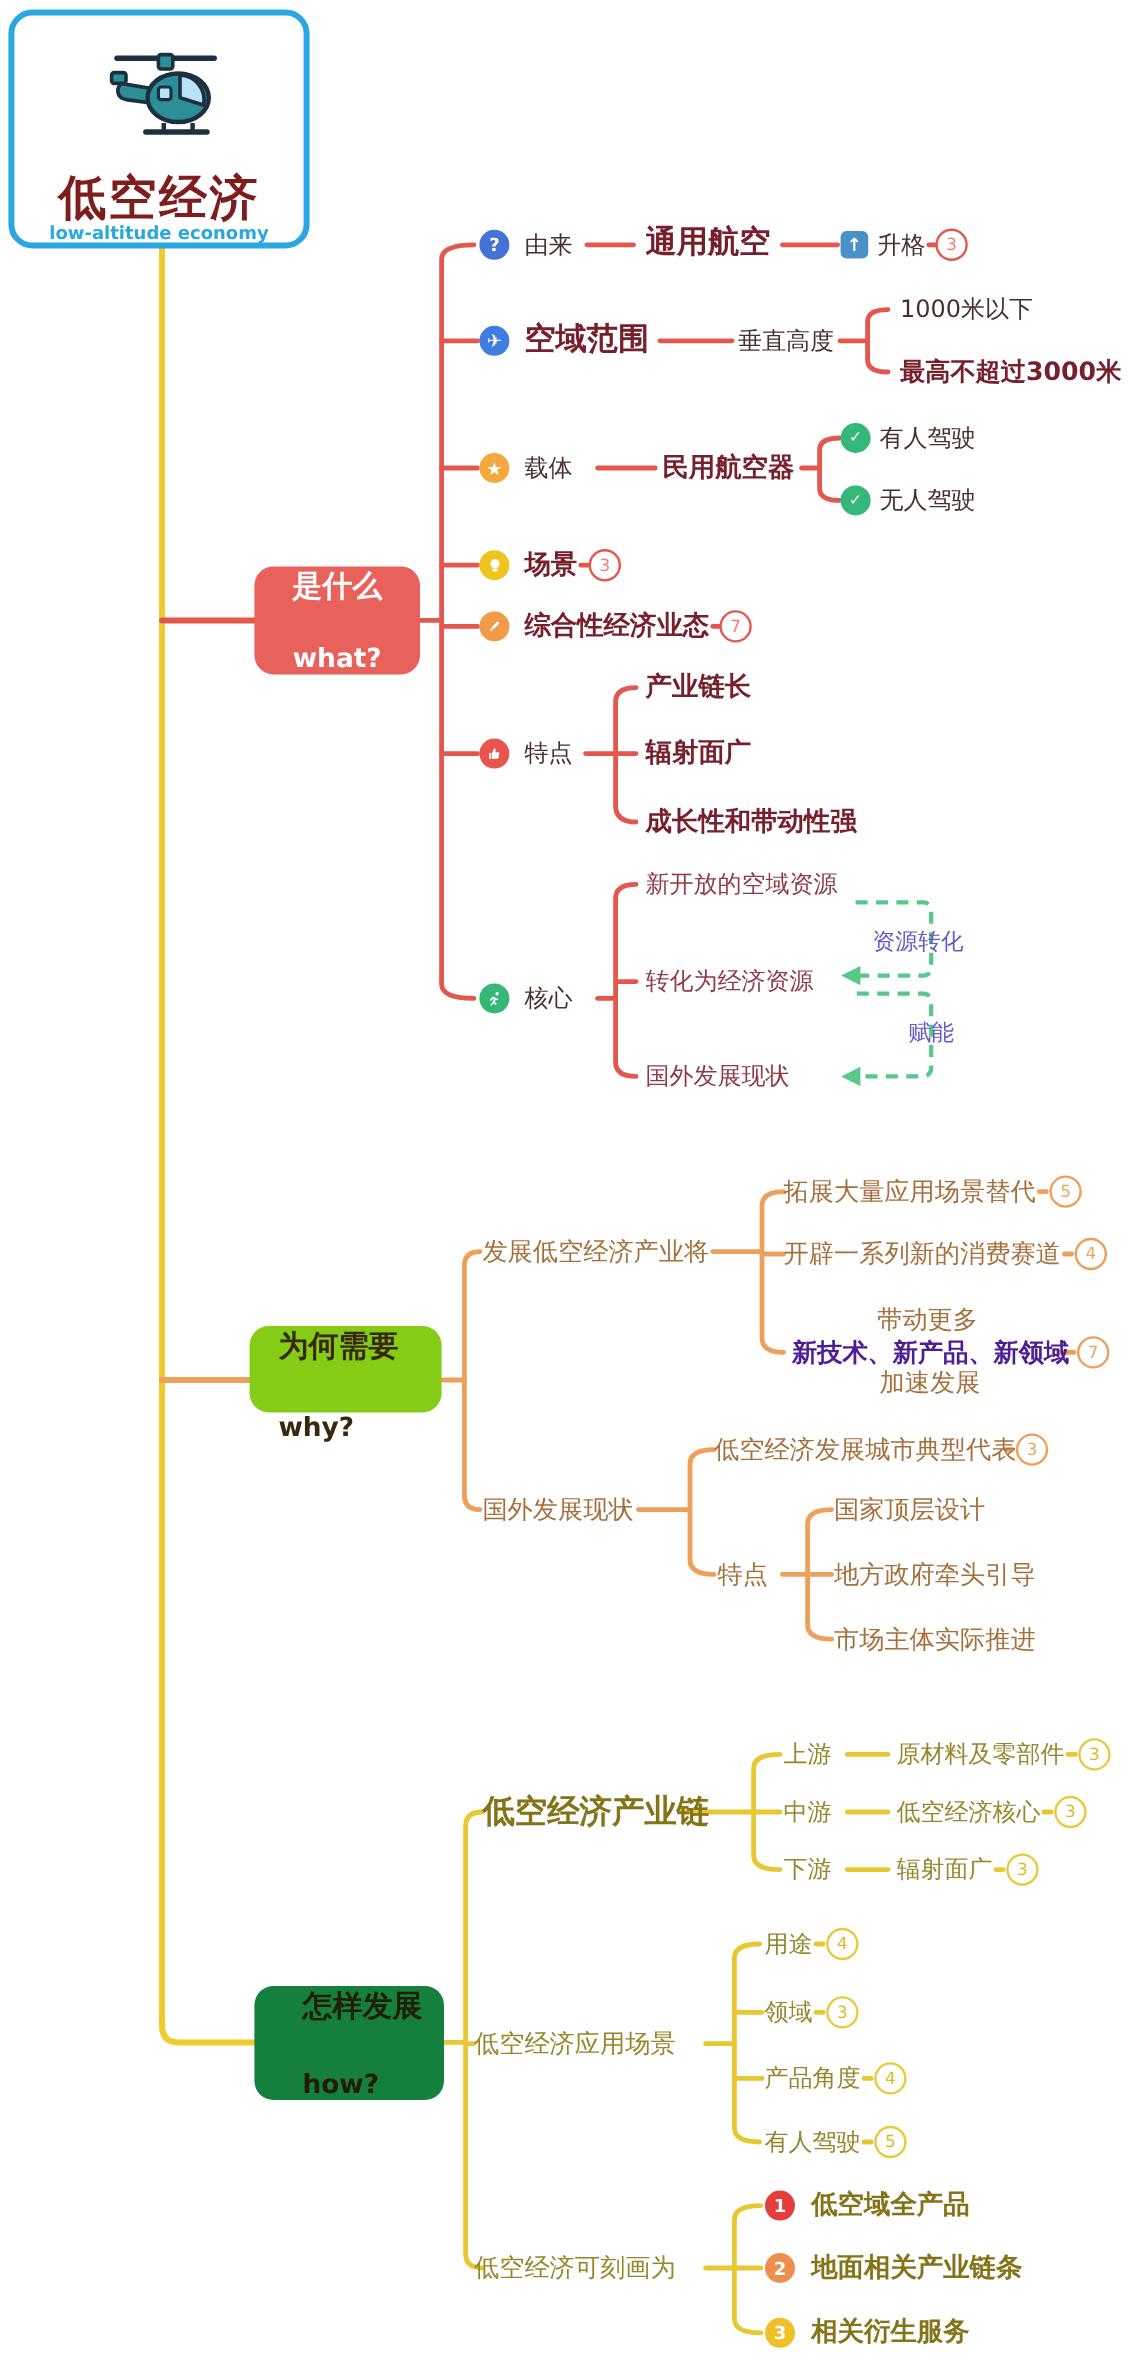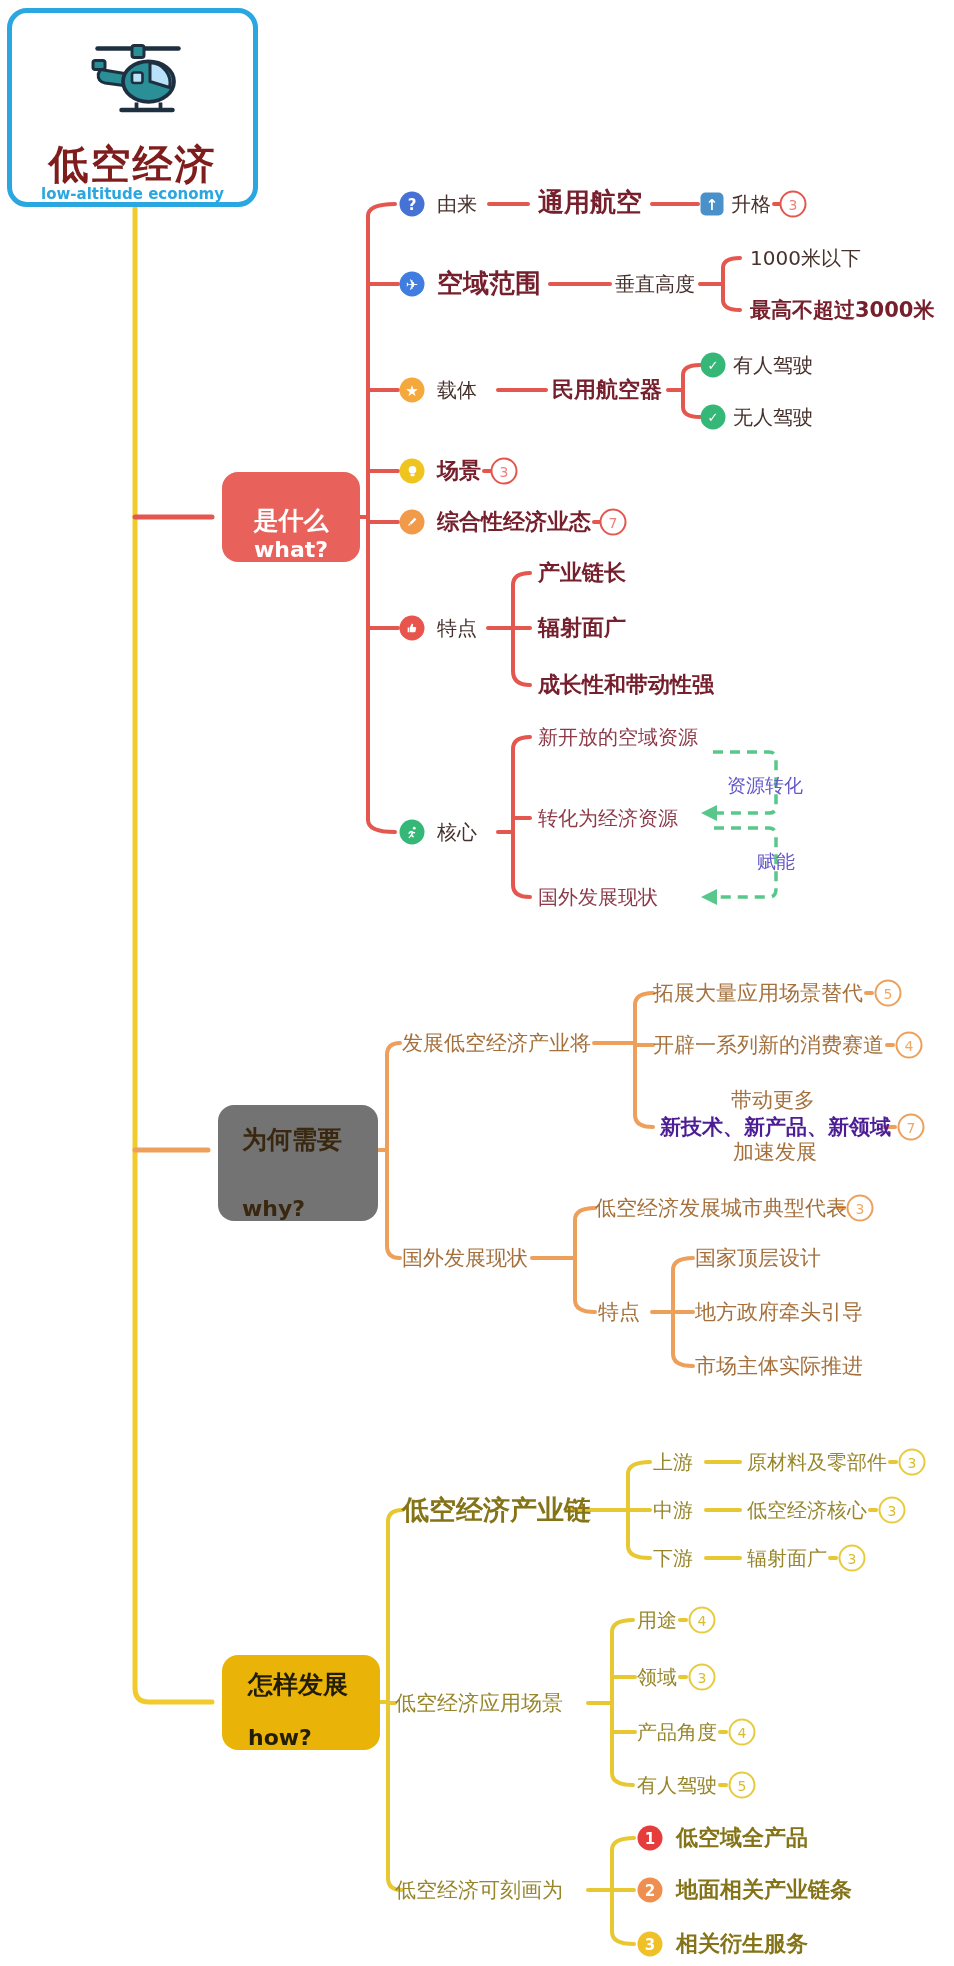--- a/index.html
+++ b/index.html
@@ -30,28 +30,28 @@
   .badge{position:absolute;width:27px;height:27px;border-radius:50%;background:#fff;
          transform:translate(-50%,-50%);display:flex;align-items:center;justify-content:center;
          font-size:14px;box-sizing:border-box;}
   .badge.r{border:2.5px solid #e4574e;color:#ee8078;}
   .badge.o{border:2.5px solid #eda05b;color:#eda963;}
   .badge.y{border:2.5px solid #e7cb3f;color:#d9bc2e;}
   .numc{position:absolute;width:25px;height:25px;border-radius:50%;
         transform:translate(-50%,-50%);display:flex;align-items:center;justify-content:center;
         color:#fff;font-weight:bold;font-size:15px;}
   
-  .topic{position:absolute;border-radius:16px;display:flex;flex-direction:column;justify-content:flex-end;margin-left:10px;}
+  .topic{position:absolute;border-radius:16px;display:flex;flex-direction:column;justify-content:space-between;}
   .topic .t1{font-weight:bold;font-size:25px;}
   .topic .t2{font-size:22px;font-weight:bold;}
   #what-box{left:212px;top:472px;width:138px;height:90px;background:#e8615a;align-items:center;}
   #what-box .t1,#what-box .t2{color:#ffffff;}
-  #why-box{left:208px;top:1105px;width:160px;height:116px;background:#737373;padding-left:24px;box-sizing:border-box;gap:40px;}
+  #why-box{left:208px;top:1105px;width:160px;height:72px;background:#84cc16;padding-left:24px;box-sizing:border-box;gap:40px;}
   #why-box .t1,#why-box .t2{color:#39270f;}
-  #how-box{left:212px;top:1655px;width:158px;height:95px;background:#eab308;padding-left:26px;box-sizing:border-box;gap:24px;}
+  #how-box{left:212px;top:1655px;width:158px;height:95px;background:#15803d;padding-left:40px;box-sizing:border-box;gap:24px;}
   #how-box .t1,#how-box .t2{color:#221d07;}
   
   #logo{position:absolute;left:7px;top:8px;width:251px;height:199px;border:5px solid #2aa7e1;
         border-radius:20px;box-sizing:border-box;background:#fff;text-align:center;}
   #logo .title{position:absolute;left:0;right:0;top:124px;color:#7f1d1d;font-weight:bold;
                font-size:40px;letter-spacing:2px;}
   #logo .sub{position:absolute;left:0;right:0;top:172px;color:#2aa7e1;font-weight:bold;font-size:15px;}
   #logo svg{position:absolute;left:66px;top:16px;}
 </style>
 </head>

